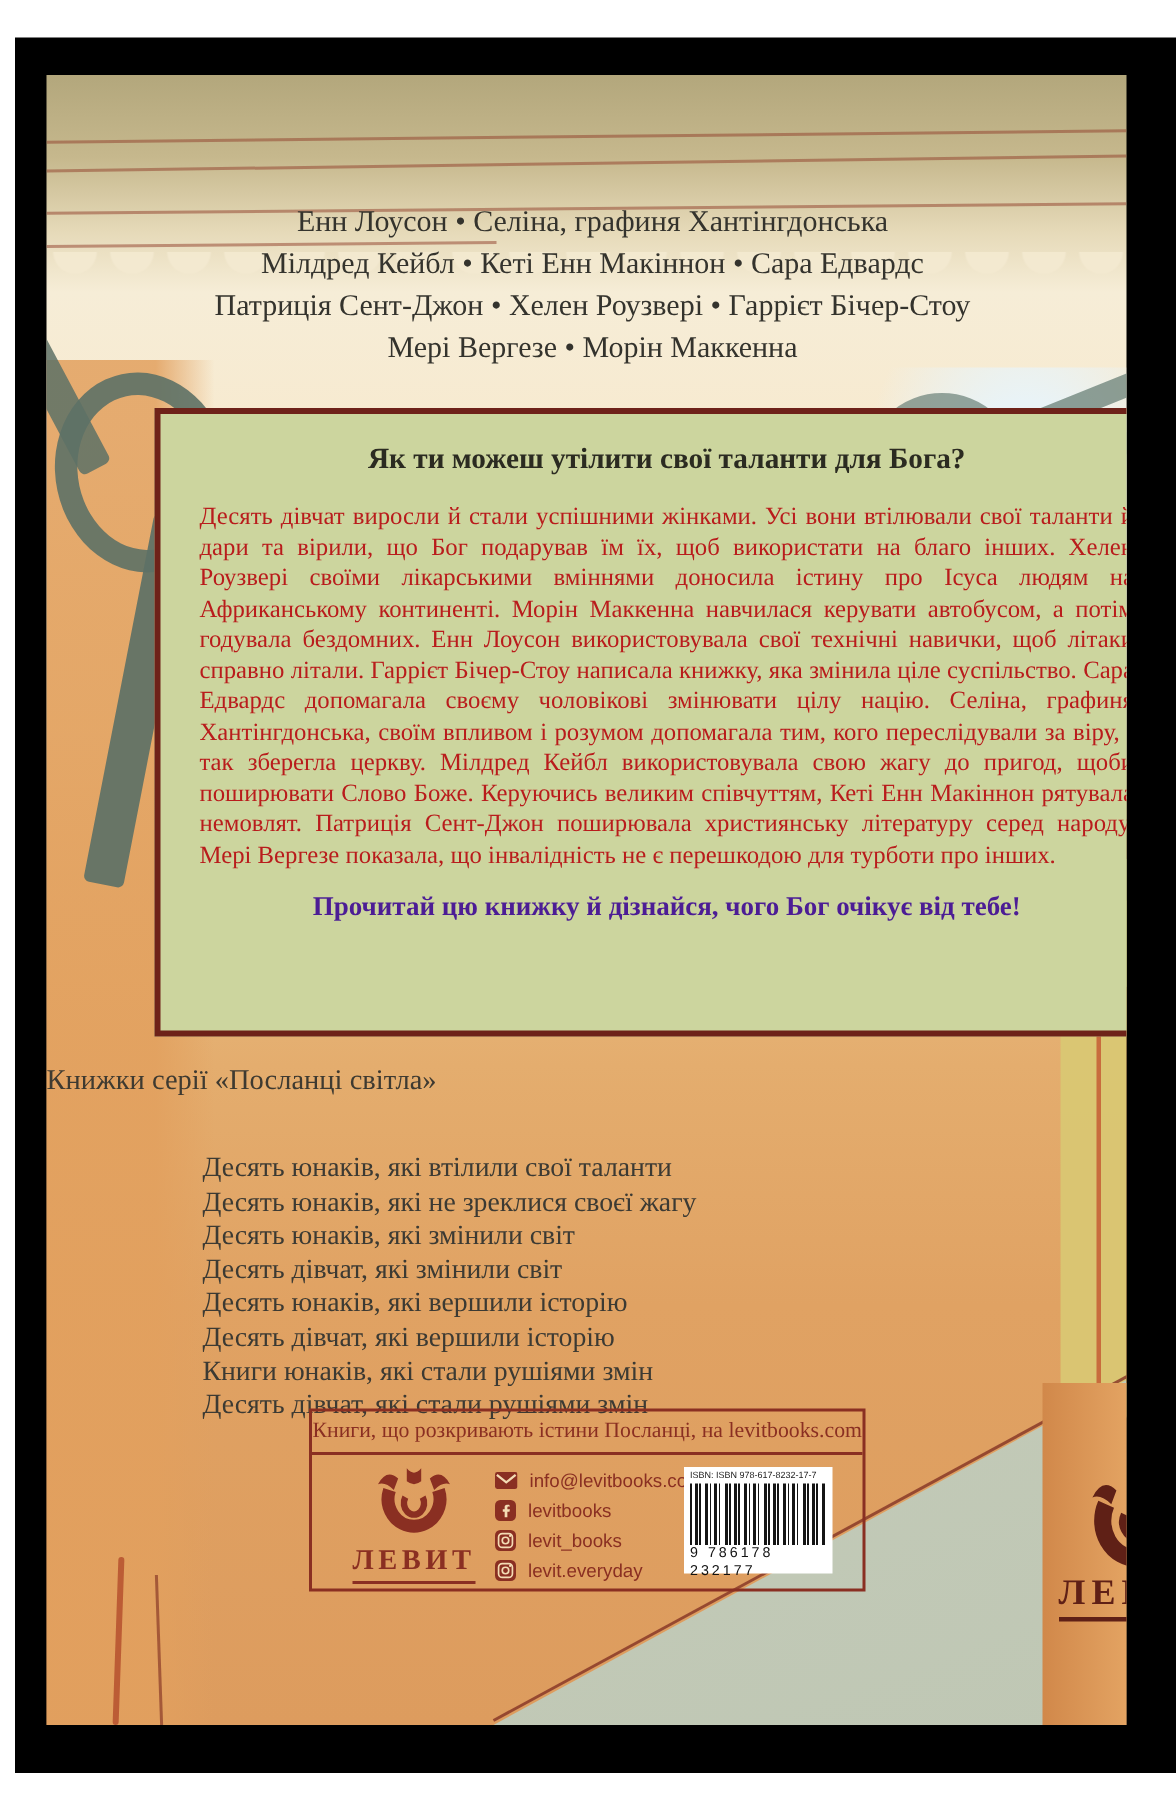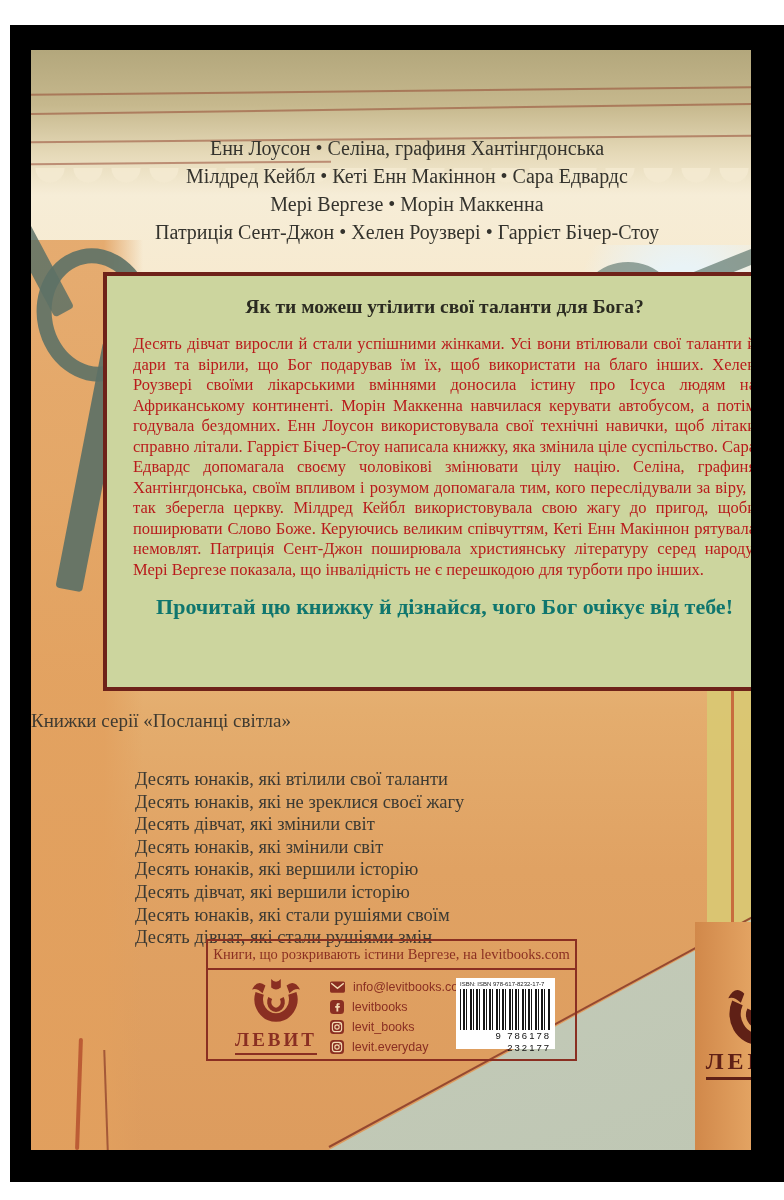--- a/index.html
+++ b/index.html
@@ -36,27 +36,27 @@
   .art-crayon{left:700px;top:545px;width:3px;height:375px;background:#c14e2c;opacity:.75;border-radius:2px;}
   .art-post-right{left:664px;top:872px;width:56px;height:228px;background:linear-gradient(90deg,#d1884a,#e3a362);}
   .art-sage{left:0;top:0;width:720px;height:1100px;
     clip-path:polygon(298px 1100px,720px 870px,720px 1100px);
     background:linear-gradient(160deg,#ccd2c3,#c5ccba 60%,#bfc7b4);}
   .art-sage-line{left:298px;top:1096px;width:482px;height:2px;background:#8a3a28;
     transform-origin:left center;transform:rotate(-28.5deg);opacity:.85;}
   .scrib1{left:46px;top:988px;width:4px;height:112px;background:#b5502e;transform:rotate(2deg);border-radius:2px;opacity:.85;}
   .scrib2{left:74px;top:1000px;width:2px;height:100px;background:#8a3a28;transform:rotate(-2deg);opacity:.7;}
   
-  .authors{position:absolute;left:16px;top:84px;width:720px;text-align:center;
+  .authors{position:absolute;left:4px;top:84px;width:720px;text-align:center;
     font-size:20px;line-height:28px;color:#34332d;}
   .annotation{position:absolute;left:72px;top:222px;width:683px;height:419px;box-sizing:border-box;
     border:4px solid #6e2219;background:#ccd59e;padding:20px 26px 0 26px;}
   .annotation h2{margin:0 0 16px 0;text-align:center;font-size:19.5px;font-weight:bold;color:#2b2b21;}
   .annotation p.body{margin:0;font-size:16.5px;line-height:20.5px;text-align:justify;color:#b91c1c;}
-  .annotation p.cta{margin:14px 0 0 0;text-align:center;font-weight:bold;font-size:22px;color:#0f766e;}
+  .annotation p.cta{margin:14px 0 0 0;text-align:center;font-weight:bold;font-size:18px;color:#4c1d95;}
   .series-heading{position:absolute;left:0;top:660px;width:720px;text-align:left;
     font-size:19px;color:#3e3a31;}
   .series-list{position:absolute;left:104px;top:686px;width:480px;
     font-size:18.5px;line-height:22.6px;color:#3c3a33;margin-top:32px;}
   
   .footer{position:absolute;left:175px;top:889px;width:371px;height:122px;box-sizing:border-box;
     border:2px solid #8a2f22;}
   .tagline{height:29px;box-sizing:border-box;border-bottom:2px solid #8a2f22;
     display:flex;align-items:center;justify-content:center;
     font-size:14.5px;color:#8a2f22;}
@@ -68,21 +68,21 @@
   .contact-row{display:flex;align-items:center;height:19px;margin-bottom:1px;}
   .contact-row svg{flex:0 0 auto;margin-right:8px;}
   .contact-label{font-family:"Liberation Sans","DejaVu Sans",sans-serif;
     font-size:12.5px;color:#8a2f22;white-space:nowrap;}
   .barcode{position:absolute;left:248px;top:8px;width:99px;height:71px;background:#fff;
     box-sizing:border-box;padding:2px 4px;font-family:"Liberation Sans","DejaVu Sans",sans-serif;}
   .isbn-line{font-size:6px;color:#222;white-space:nowrap;letter-spacing:0;line-height:8px;}
   .bars{height:41px;margin-top:1px;
     background:repeating-linear-gradient(90deg,#141414 0 1px,#fff 1px 3px,#141414 3px 5px,#fff 5px 6px,
       #141414 6px 7px,#fff 7px 10px,#141414 10px 12px,#fff 12px 13px);}
-  .digits{font-size:9.5px;color:#111;letter-spacing:2px;text-align:right;line-height:12px;}
+  .digits{font-size:9.5px;color:#111;letter-spacing:2px;text-align:left;line-height:12px;}
   
   .stamp{position:absolute;left:662px;top:930px;width:130px;text-align:center;color:#5f2016;}
   .stamp-text{display:inline-block;font-size:24px;font-weight:bold;letter-spacing:4px;
     border-bottom:3px solid #5f2016;padding-bottom:2px;color:#5f2016;}
 </style>
 </head>
 <body>
 
 <div class="frame">
   <div class="cover">
@@ -105,55 +105,55 @@
     <div class="art art-crayon"></div>
     <div class="art art-sage"></div>
     <div class="art art-sage-line"></div>
     <div class="art art-post-right"></div>
     <div class="art scrib1"></div>
     <div class="art scrib2"></div>
 
     <div class="authors">
       <div>Енн Лоусон • Селіна, графиня Хантінгдонська</div>
       <div>Мілдред Кейбл • Кеті Енн Макіннон • Сара Едвардс</div>
+      <div>Патриція Сент-Джон • Хелен Роузвері • Гаррієт Бічер-Стоу</div>
       <div>Мері Вергезе • Морін Маккенна</div>
-      <div>Патриція Сент-Джон • Хелен Роузвері • Гаррієт Бічер-Стоу</div>
     </div>
 
     <div class="annotation">
       <h2>Як ти можеш утілити свої таланти для Бога?</h2>
       <p class="body">Десять дівчат виросли й стали успішними жінками. Усі вони втілювали свої таланти й дари та вірили, що Бог подарував їм їх, щоб використати на благо інших. Хелен Роузвері своїми лікарськими вміннями доносила істину про Ісуса людям на Африканському континенті. Морін Маккенна навчилася керувати автобусом, а потім годувала бездомних. Енн Лоусон використовувала свої технічні навички, щоб літаки справно літали. Гаррієт Бічер-Стоу написала книжку, яка змінила ціле суспільство. Сара Едвардс допомагала своєму чоловікові змінювати цілу націю. Селіна, графиня Хантінгдонська, своїм впливом і розумом допомагала тим, кого переслідували за віру, і так зберегла церкву. Мілдред Кейбл використовувала свою жагу до пригод, щоби поширювати Слово Боже. Керуючись великим співчуттям, Кеті Енн Макіннон рятувала немовлят. Патриція Сент-Джон поширювала християнську літературу серед народу. Мері Вергезе показала, що інвалідність не є перешкодою для турботи про інших.</p>
       <p class="cta">Прочитай цю книжку й дізнайся, чого Бог очікує від тебе!</p>
     </div>
 
     <div class="series-heading">Книжки серії «Посланці світла»</div>
     <div class="series-list">
       <div>Десять юнаків, які втілили свої таланти</div>
       <div>Десять юнаків, які не зреклися своєї жагу</div>
+      <div>Десять юнаків, які змінили світ</div>
       <div>Десять дівчат, які змінили світ</div>
-      <div>Десять юнаків, які змінили світ</div>
       <div>Десять юнаків, які вершили історію</div>
       <div>Десять дівчат, які вершили історію</div>
-      <div>Десять юнаків, які стали рушіями своїм</div>
+      <div>Книги юнаків, які стали рушіями змін</div>
       <div>Десять дівчат, які стали рушіями змін</div>
     </div>
 
     <div class="stamp">
       <svg width="78" height="64" viewBox="0 0 64 56">
         <path d="M14,20 A20,22 0 1,0 50,20" fill="none" stroke="#5f2016" stroke-width="10"></path>
         <path d="M25,26 A8,9 0 1,0 39,26" fill="none" stroke="#5f2016" stroke-width="5"></path>
         <path d="M6,16 Q12,4 20,12 L17,20 Q11,14 6,16 Z" fill="#5f2016"></path>
         <path d="M26,4 Q32,10 38,4 L38,14 Q32,18 26,14 Z" fill="#5f2016"></path>
         <path d="M58,16 Q52,4 44,12 L47,20 Q53,14 58,16 Z" fill="#5f2016"></path>
       </svg>
       <div><span class="stamp-text">ЛЕВИТ</span></div>
     </div>
 
     <div class="footer">
-      <div class="tagline">Книги, що розкривають істини Вергезе, на levitbooks.com</div>
+      <div class="tagline">Книги, що розкривають істини Посланці, на levitbooks.com</div>
       <div class="footer-body">
 
         <div class="logo">
           <svg width="62" height="48" viewBox="0 0 64 50">
             <path d="M15,18 A18,19 0 1,0 49,18" fill="none" stroke="#8a2f22" stroke-width="9"></path>
             <path d="M26,23 A7,8 0 1,0 38,23" fill="none" stroke="#8a2f22" stroke-width="4.5"></path>
             <path d="M7,14 Q13,3 21,10 L18,18 Q12,12 7,14 Z" fill="#8a2f22"></path>
             <path d="M27,3 Q32,9 37,3 L37,12 Q32,16 27,12 Z" fill="#8a2f22"></path>
             <path d="M57,14 Q51,3 43,10 L46,18 Q52,12 57,14 Z" fill="#8a2f22"></path>
           </svg>

